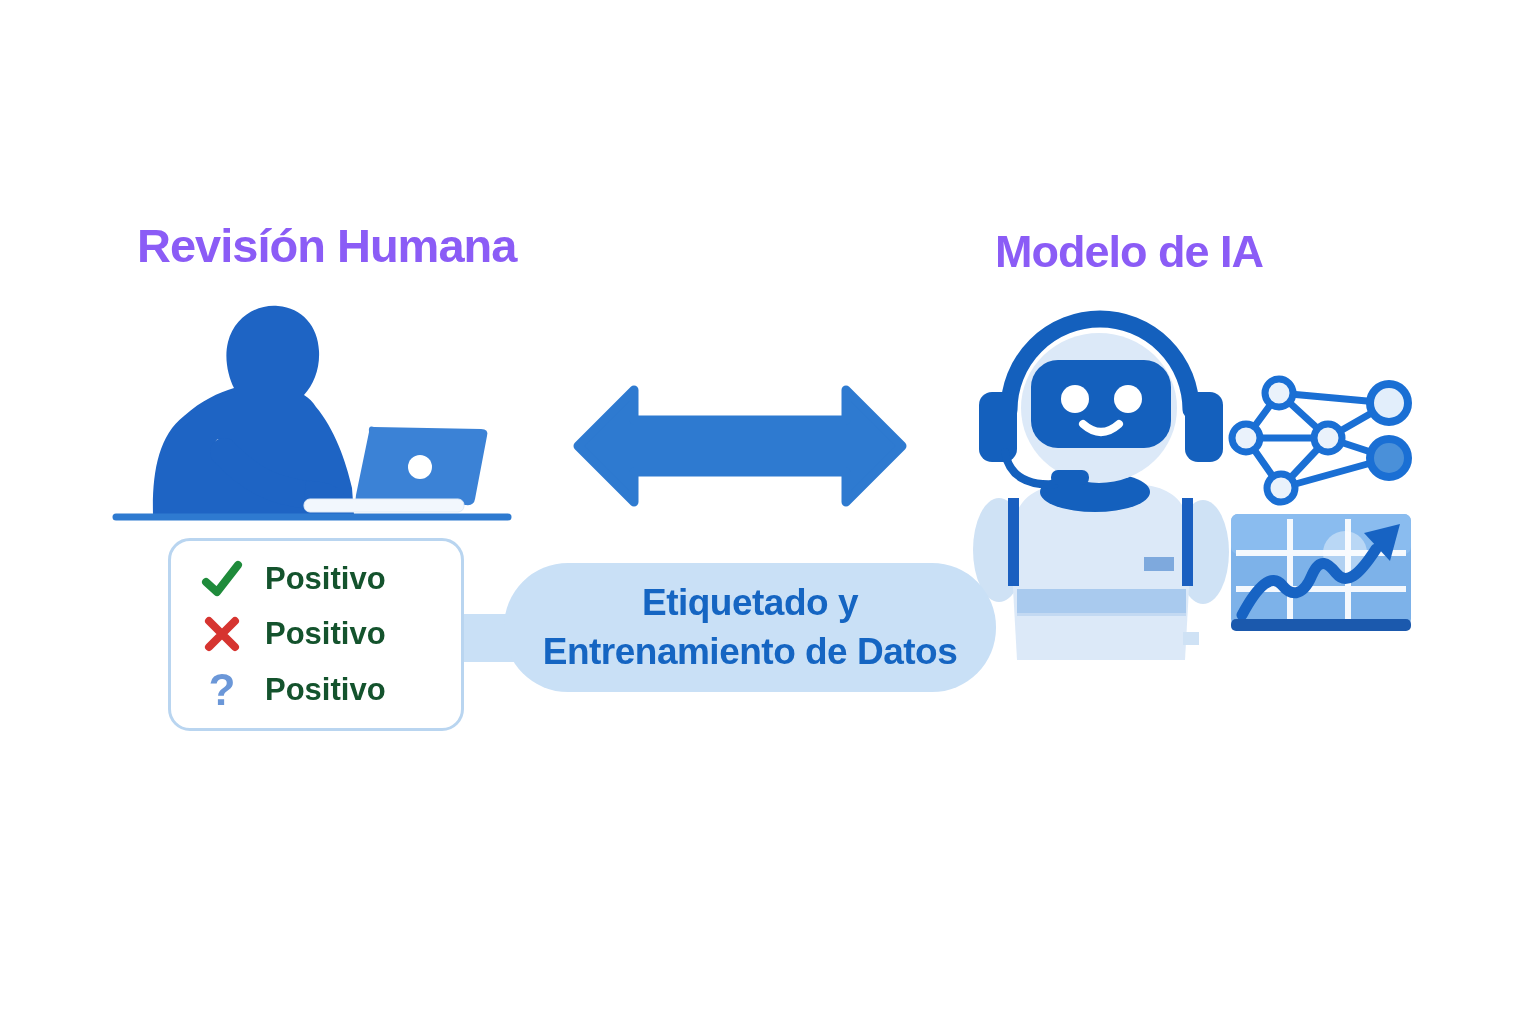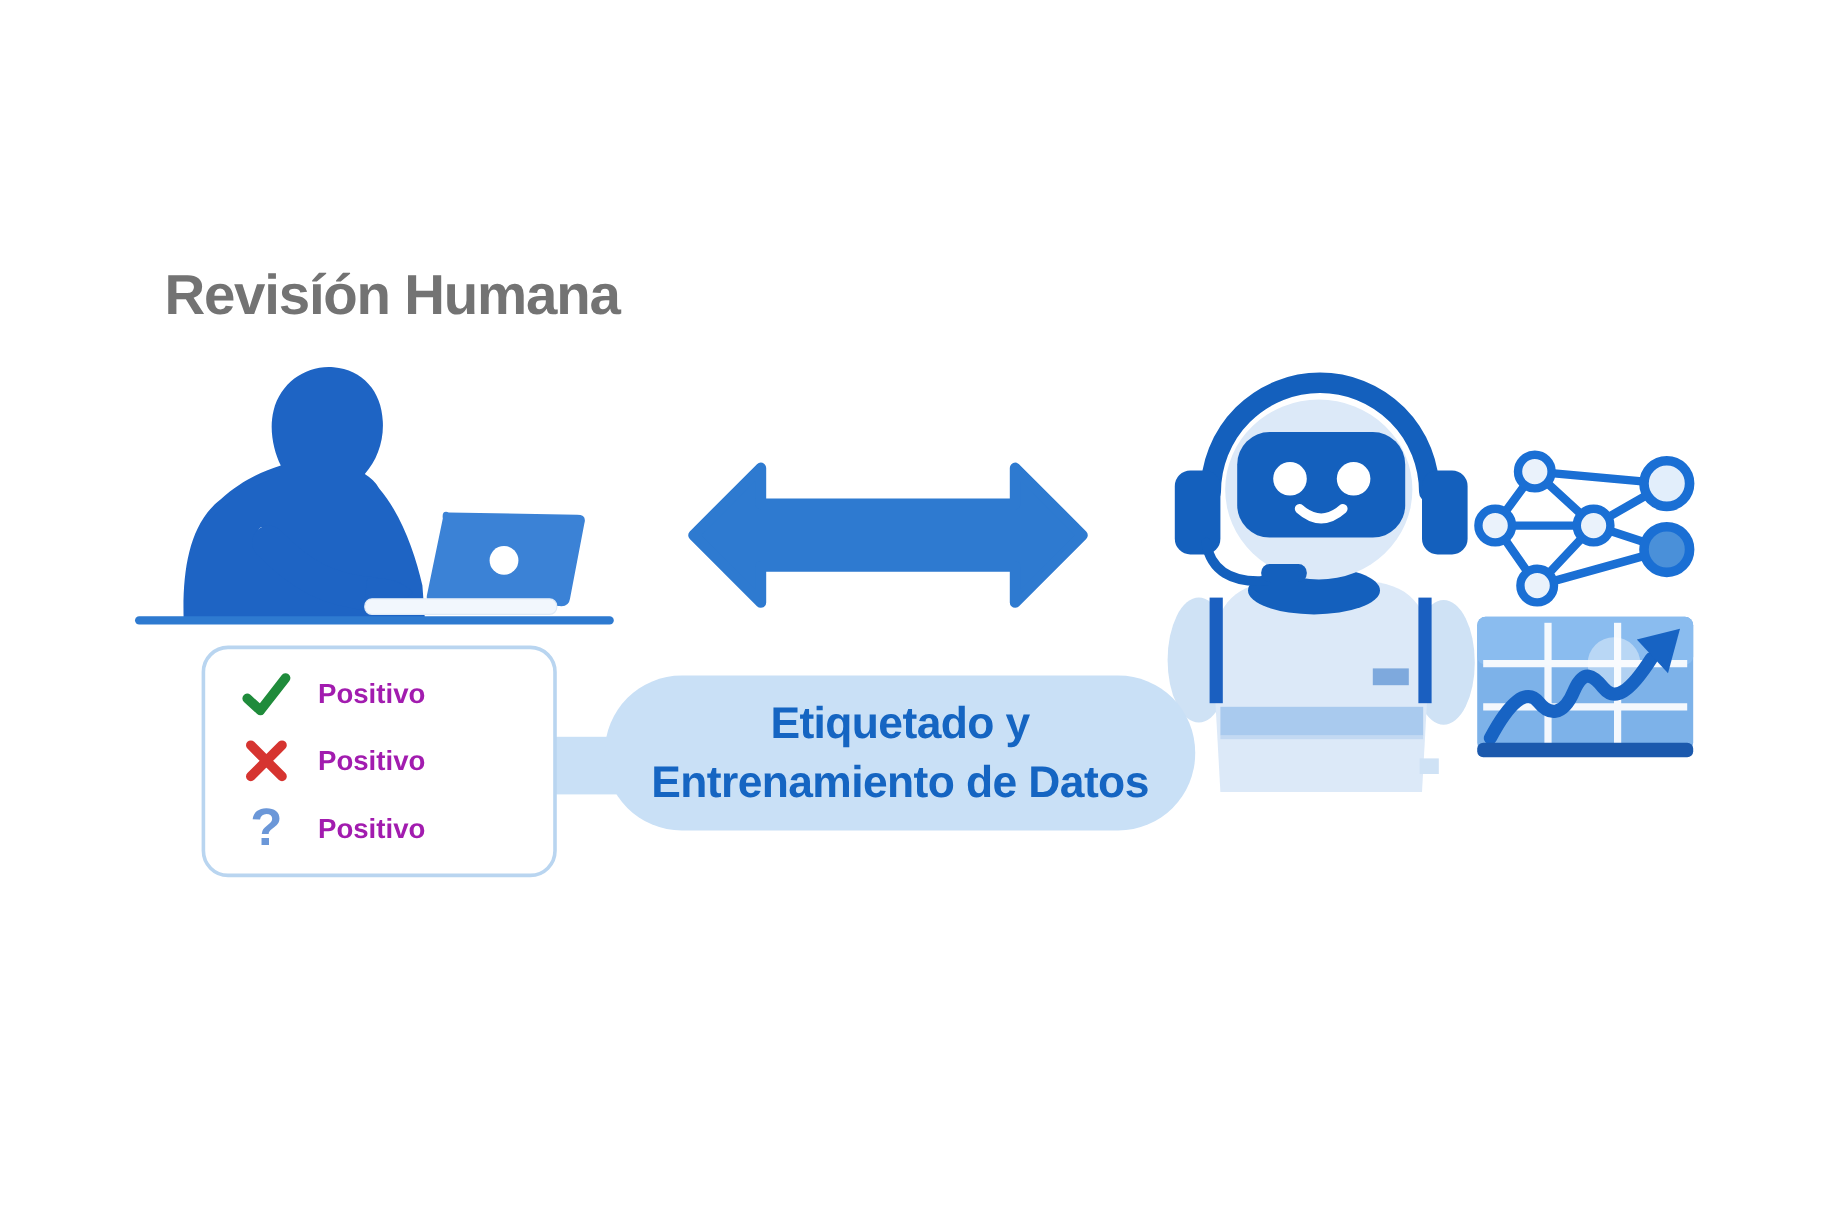--- a/index.html
+++ b/index.html
@@ -2,33 +2,33 @@
 <html><head>
 <meta charset="utf-8">
 <style>
   html,body{margin:0;padding:0;background:#ffffff;}
   .canvas{
     position:relative;width:1536px;height:1024px;background:#ffffff;
     overflow:hidden;font-family:"Liberation Sans",sans-serif;
   }
   .abs{position:absolute;}
   .title{
-    font-weight:bold;color:#737373;letter-spacing:-1px;white-space:nowrap;
+    font-weight:bold;color:#8b5cf6;letter-spacing:-1px;white-space:nowrap;
   }
   .title-left{left:137px;top:218px;font-size:47px;}
   .title-right{left:995px;top:226px;font-size:45px;}
   .labels-box{
     left:168px;top:538px;width:296px;height:193px;background:#ffffff;
     border:3px solid #b9d5f0;border-radius:22px;box-sizing:border-box;
     display:flex;flex-direction:column;justify-content:space-around;
     padding:10px 10px 10px 28px;z-index:3;
   }
   .label-row{display:flex;align-items:center;gap:20px;}
   .label-icon{width:46px;height:46px;display:flex;align-items:center;justify-content:center;flex:0 0 46px;}
-  .label-text{font-size:23px;font-weight:bold;color:#a21caf;}
+  .label-text{font-size:31px;font-weight:bold;color:#14532d;}
   .question-glyph{
     font-size:44px;font-weight:bold;color:#6b97d8;line-height:1;
     font-family:"Liberation Sans",sans-serif;
   }
   .connector{
     left:461px;top:614px;width:56px;height:48px;background:#c9e0f6;z-index:2;
   }
   .pill{
     left:504px;top:563px;width:492px;height:129px;background:#c9e0f6;
     border-radius:64px;display:flex;flex-direction:column;align-items:center;
@@ -38,20 +38,21 @@
     font-size:37px;font-weight:bold;color:#1565c2;line-height:1.32;
     letter-spacing:-0.5px;white-space:nowrap;
   }
 </style>
 </head>
 <body>
 
 <div class="canvas">
 
   <div class="abs title title-left">Revisíón Humana</div>
+  <div class="abs title title-right">Modelo de IA</div>
 
   <svg class="abs" style="left:106px;top:296px;" width="412" height="228" viewBox="0 0 412 228">
 
     <path d="M 47,219
              C 46,178 52,140 78,120
              C 96,104 112,97 128,92
              C 122,80 118,62 122,46
              C 128,22 150,8 172,10
              C 196,12 212,30 213,55
              C 214,72 208,88 198,99

